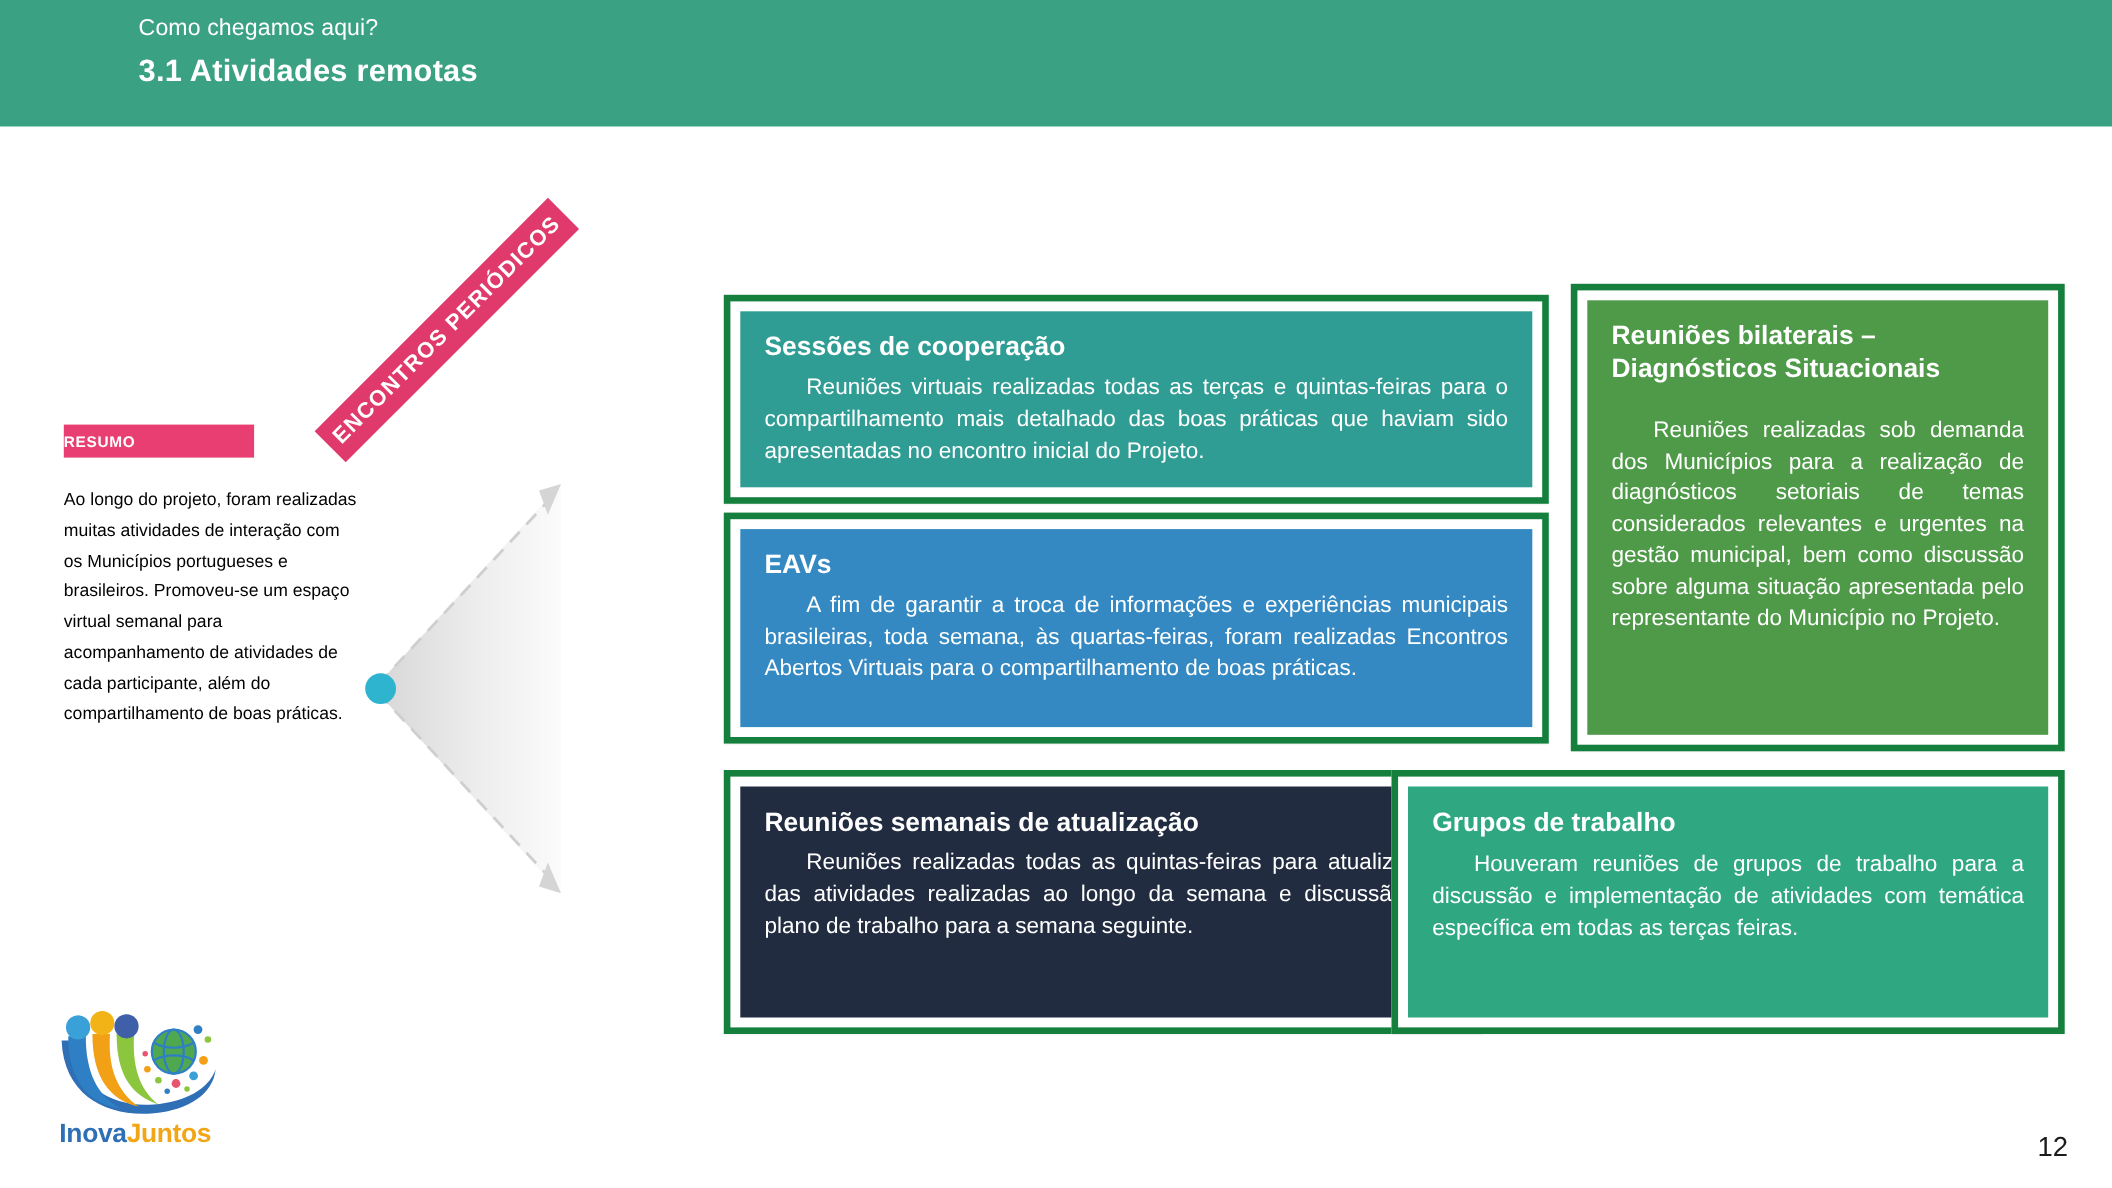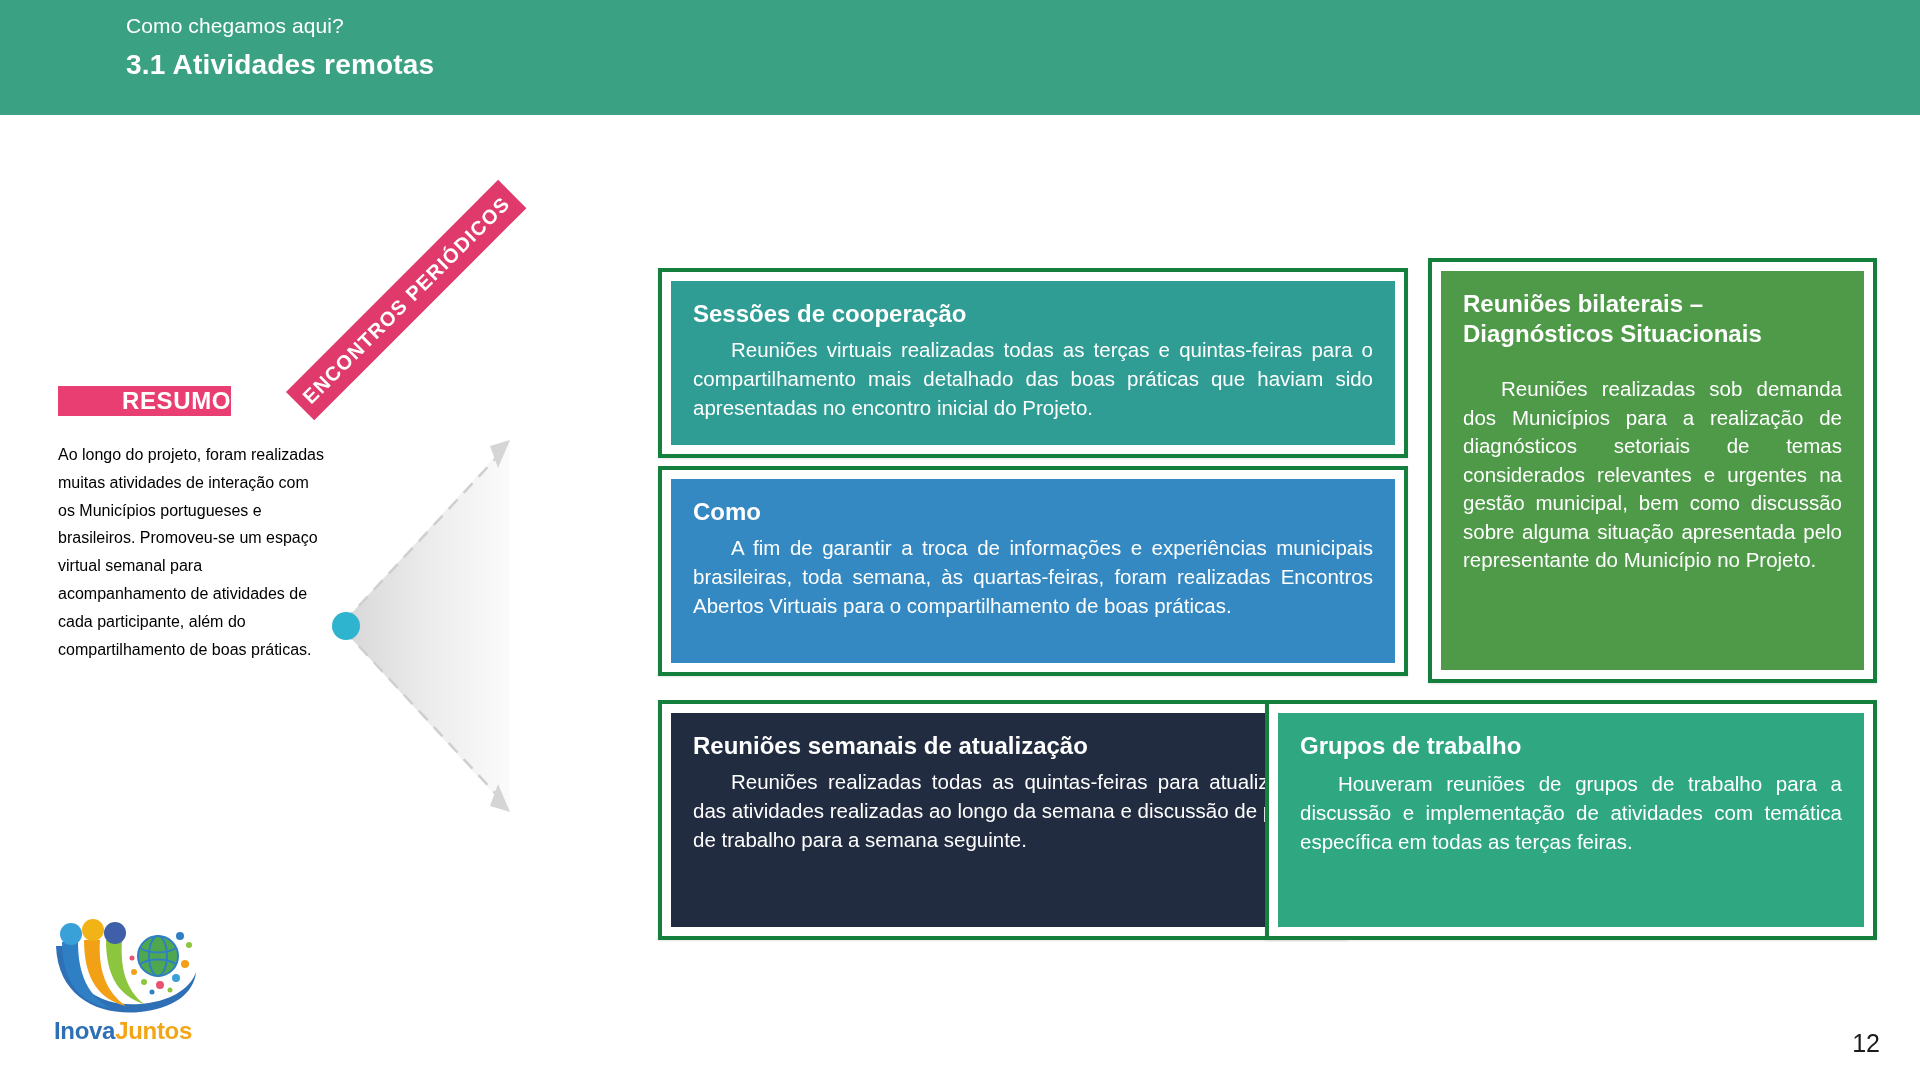--- a/index.html
+++ b/index.html
@@ -23,23 +23,23 @@
   .header-title {
     position:absolute; left:126px; top:49px;
     font-size:28px; font-weight:bold; color:#ffffff; letter-spacing:.2px;
   }
 
   
   .resumo-badge {
     position:absolute; left:58px; top:386px;
     width:173px; height:30px;
     background:#e83e72;
-    color:#ffffff; font-size:24px; font-weight:bold;
+    color:#ffffff; font-size:14px; font-weight:bold;
     letter-spacing:.6px;
-    display:flex; align-items:center; justify-content:flex-end;
+    display:flex; align-items:center; justify-content:flex-start;
   }
   .resumo-text {
     position:absolute; left:58px; top:441px; width:270px;
     font-size:16px; line-height:27.8px; color:#000000;
   }
 
   
   .arrow-zone {
     position:absolute; left:300px; top:300px; width:340px; height:600px;
   }
@@ -61,21 +61,21 @@
   .cyan-dot {
     position:absolute; left:332px; top:612px;
     width:28px; height:28px; border-radius:50%;
     background:#2fb4cf;
   }
 
   
   .card-frame {
     position:absolute;
     background:#ffffff;
-    border:4px solid #15803d;
+    border:6px solid #15803d;
     padding:9px;
     box-shadow:0 1px 2px rgba(0,0,0,0.10);
   }
   .card-body {
     width:100%; height:100%;
     padding:18px 22px 18px 22px;
     color:#ffffff;
   }
   .card-title {
     font-size:24px; font-weight:bold; line-height:30px;
@@ -155,21 +155,21 @@
 
 <div class="card-frame" id="frame-sessoes">
   <div class="card-body" style="background:#2F9D93">
     <div class="card-title">Sessões de cooperação</div>
     <div class="card-text">Reuniões virtuais realizadas todas as terças e quintas-feiras para o compartilhamento mais detalhado das boas práticas que haviam sido apresentadas no encontro inicial do Projeto.</div>
   </div>
 </div>
 
 <div class="card-frame" id="frame-eavs">
   <div class="card-body" style="background:#3489C2">
-    <div class="card-title">Como</div>
+    <div class="card-title">EAVs</div>
     <div class="card-text">A fim de garantir a troca de informações e experiências municipais brasileiras, toda semana, às quartas-feiras, foram realizadas Encontros Abertos Virtuais para o compartilhamento de boas práticas.</div>
   </div>
 </div>
 
 <div class="card-frame" id="frame-semanais">
   <div class="card-body" style="background:#222C40">
     <div class="card-title">Reuniões semanais de atualização</div>
     <div class="card-text">Reuniões realizadas todas as quintas-feiras para atualização das atividades realizadas ao longo da semana e discussão de plano de trabalho para a semana seguinte.</div>
   </div>
 </div>

